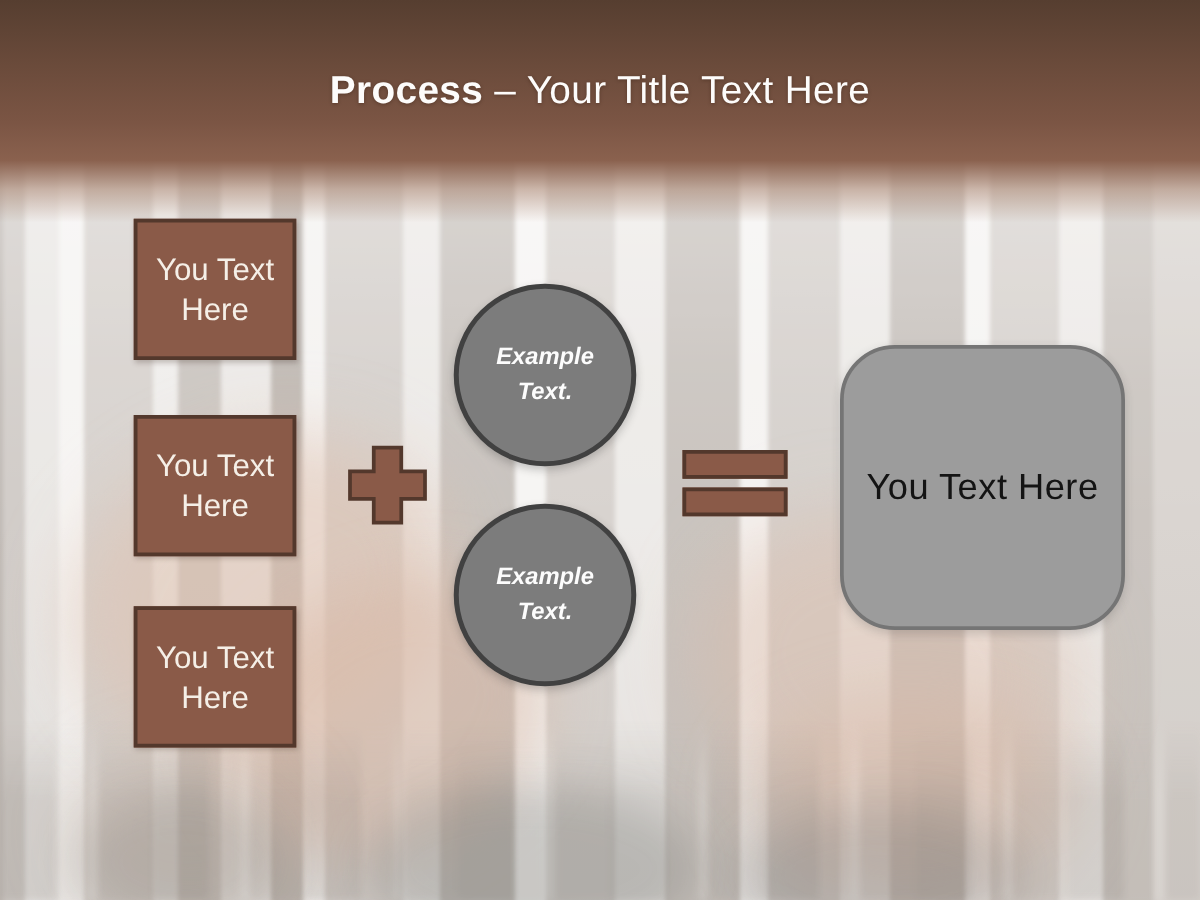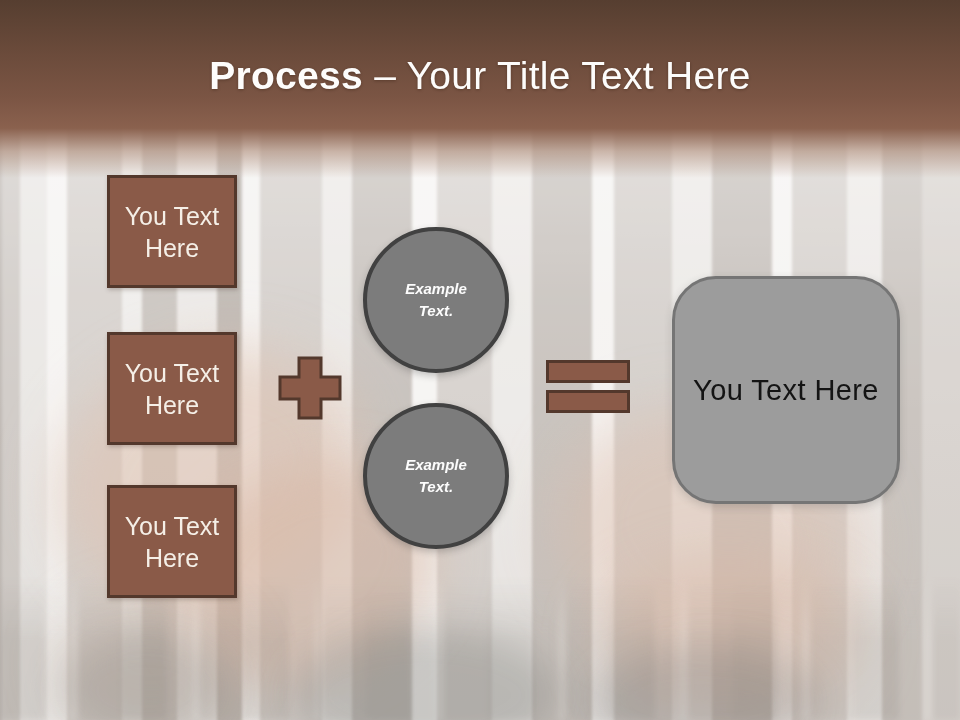--- a/index.html
+++ b/index.html
@@ -57,21 +57,21 @@
     background:linear-gradient(180deg,
       var(--header-dark,#563e30) 0%,
       #6b4b3b 30%,
       #7b5544 55%,
       var(--header-light,#8a614e) 72%,
       rgba(166,128,107,.55) 85%,
       rgba(205,180,165,0) 100%);
   }
   .title{
     position:absolute;left:0;top:54px;width:960px;
-    text-align:center;color:#fdfcfb;font-size:39px;letter-spacing:.3px;
+    text-align:center;color:#fdfcfb;font-size:31px;letter-spacing:.3px;
     text-shadow:0 1px 3px rgba(40,20,10,.35);
     white-space:pre;
   }
   .title .b{font-weight:bold;}
 
   
   .txtbox{
     position:absolute;left:107px;width:130px;height:113px;box-sizing:border-box;
     background:var(--accent-brown,#8a5a48);
     border:3px solid var(--accent-brown-border,#53382c);
@@ -90,21 +90,21 @@
     background:var(--accent-brown,#8a5a48);
     border:3px solid var(--accent-brown-border,#53382c);
   }
 
   .circle{
     position:absolute;left:363px;width:146px;height:146px;box-sizing:border-box;
     border-radius:50%;
     background:var(--circle-fill,#7c7c7c);
     border:4px solid var(--circle-border,#414141);
     display:flex;align-items:center;justify-content:center;text-align:center;
-    color:#fcfcfc;font-weight:bold;font-style:italic;font-size:15px;line-height:1.5;
+    color:#fcfcfc;font-weight:bold;font-style:italic;font-size:19px;line-height:1.5;
     box-shadow:0 3px 7px rgba(40,40,40,.25);
   }
   .circle.c1{top:227px;} .circle.c2{top:403px;}
   .circle span{display:block;width:86px;}
 
   .result{
     position:absolute;left:672px;top:276px;width:228px;height:228px;box-sizing:border-box;
     border-radius:44px;
     background:var(--result-fill,#9c9c9c);
     border:3px solid var(--result-border,#757575);

